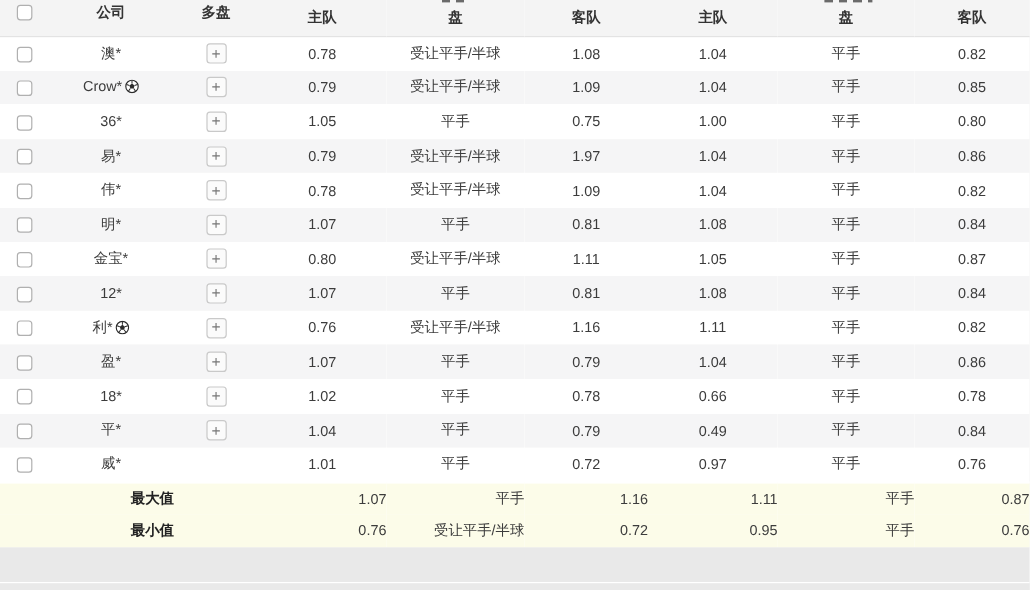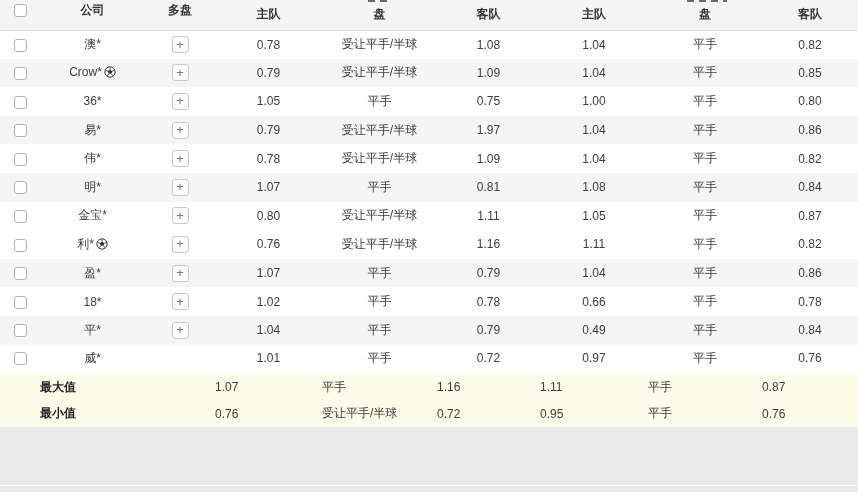--- a/index.html
+++ b/index.html
@@ -24,21 +24,21 @@
   th.c-top { vertical-align:top; padding-top:2px; }
   th.c-bot { vertical-align:bottom; padding-bottom:7px;font-family:Liberation Mono, monospace; }
 
   tbody td {
     height:28.6px; padding:0; text-align:center;
     color:#3c3c3c; white-space:nowrap; overflow:hidden;
   }
   tbody tr.alt { background:#f5f5f6; }
 
   tfoot td {
-    background:#fcfce9; height:27px; padding:0; text-align:left;
+    background:#fcfce9; height:27px; padding:0; text-align:right;
     color:#3c3c3c;
   }
   tfoot tr:first-child td { border-top:2px solid #fff; }
   .summary-label { font-weight:bold; color:#222; }
 
   .cb {
     display:inline-block; width:13px; height:13px;
     border:1px solid #b0b0b0; border-radius:3px; background:#fff;
     vertical-align:middle; cursor:pointer;
   }
@@ -194,20 +194,33 @@
     </td>
     <td><button class="plus">+</button></td>
     <td class="odds">0.80</td>
     <td class="odds">受让平手/半球</td>
     <td class="odds">1.11</td>
     <td class="odds">1.05</td>
     <td class="odds">平手</td>
     <td class="odds">0.87</td>
   </tr>
 
+  <tr class="alt">
+    <td><span class="cb"></span></td>
+    <td>
+      <span class="company">12*</span>
+    </td>
+    <td><button class="plus">+</button></td>
+    <td class="odds">1.07</td>
+    <td class="odds">平手</td>
+    <td class="odds">0.81</td>
+    <td class="odds">1.08</td>
+    <td class="odds">平手</td>
+    <td class="odds">0.84</td>
+  </tr>
 
   <tr>
     <td><span class="cb"></span></td>
     <td>
       <span class="company">利*</span><span class="ball"><svg width="12" height="12" viewBox="0 0 20 20">
                 <circle cx="10" cy="10" r="8.6" fill="#fff" stroke="#2b2b2b" stroke-width="1.6"></circle>
                 <polygon points="10,6 13.6,8.7 12.3,12.9 7.7,12.9 6.4,8.7" fill="#2b2b2b"></polygon>
                 <path d="M10 6 L10 2 M13.6 8.7 L17.5 7.4 M12.3 12.9 L14.7 16.2 M7.7 12.9 L5.3 16.2 M6.4 8.7 L2.5 7.4" stroke="#2b2b2b" stroke-width="1.4" fill="none"></path>
               </svg></span>
     </td>

